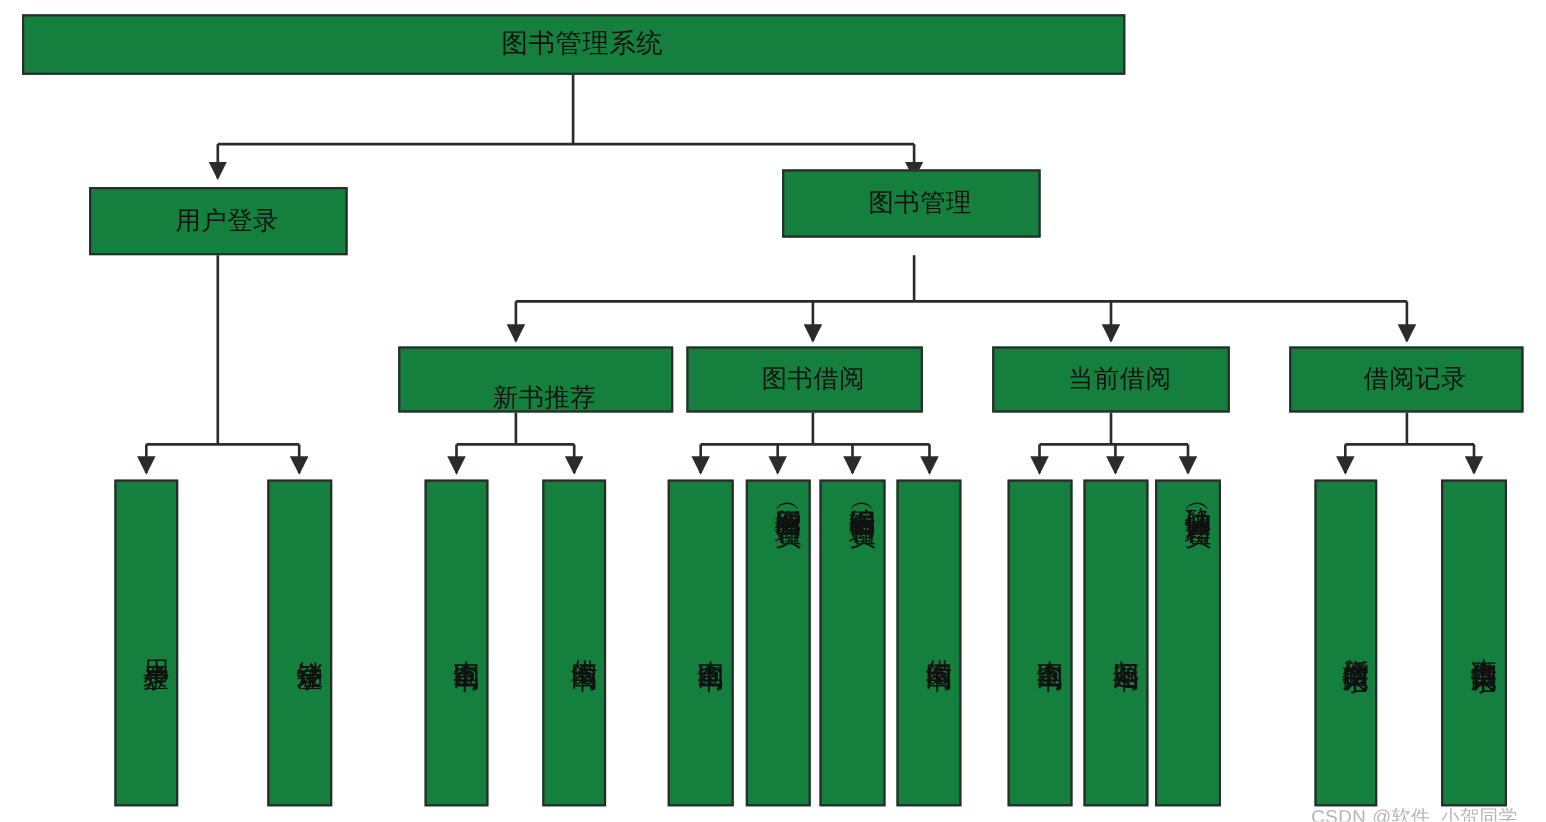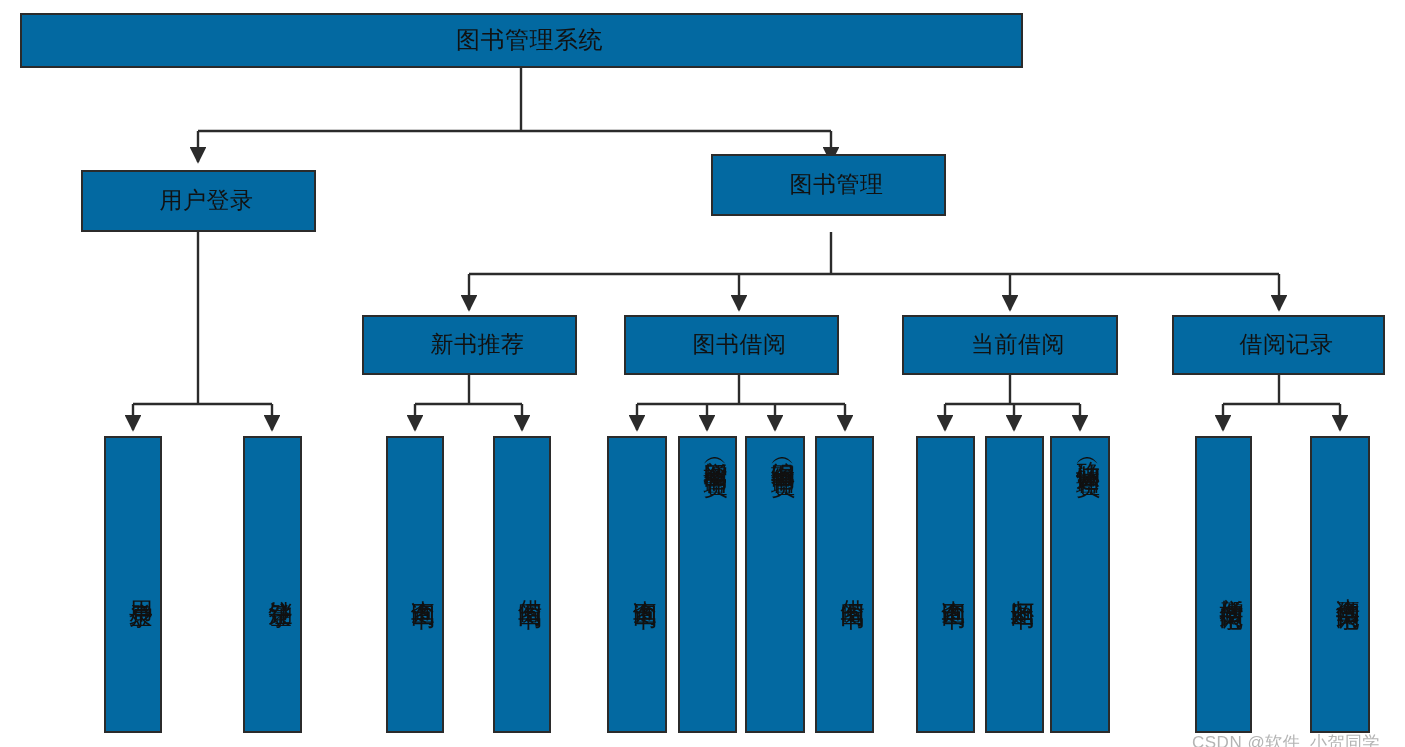--- a/index.html
+++ b/index.html
@@ -21,21 +21,21 @@
     position: absolute;
     left: 0;
     top: 0;
     width: 1405px;
     height: 747px;
     pointer-events: none;
   }
   .node {
     position: absolute;
     box-sizing: border-box;
-    background: #0369a1;
+    background: #15803d;
     border: 2px solid #2b2b2b;
     display: flex;
     align-items: center;
     justify-content: center;
     color: #111111;
     padding-left: 16px;
   }
   .node .lbl {
     color: #111111;
     line-height: 1.02;
@@ -137,21 +137,21 @@
     <span class="lbl">图书管理系统</span>
   </div>
 
   <div class="node h" style="left:81px; top:170px; width:235px; height:62px;">
     <span class="lbl">用户登录</span>
   </div>
   <div class="node h" style="left:711px; top:154px; width:235px; height:62px;">
     <span class="lbl">图书管理</span>
   </div>
 
-  <div class="node h" style="left:362px; top:315px; width:215px; height:60px;">
+  <div class="node h" style="left:362px; top:315px; width:250px; height:60px;align-items:flex-end;">
     <span class="lbl">新书推荐</span>
   </div>
   <div class="node h" style="left:624px; top:315px; width:215px; height:60px;">
     <span class="lbl">图书借阅</span>
   </div>
   <div class="node h" style="left:902px; top:315px; width:216px; height:60px;">
     <span class="lbl">当前借阅</span>
   </div>
   <div class="node h" style="left:1172px; top:315px; width:213px; height:60px;">
     <span class="lbl">借阅记录</span>

